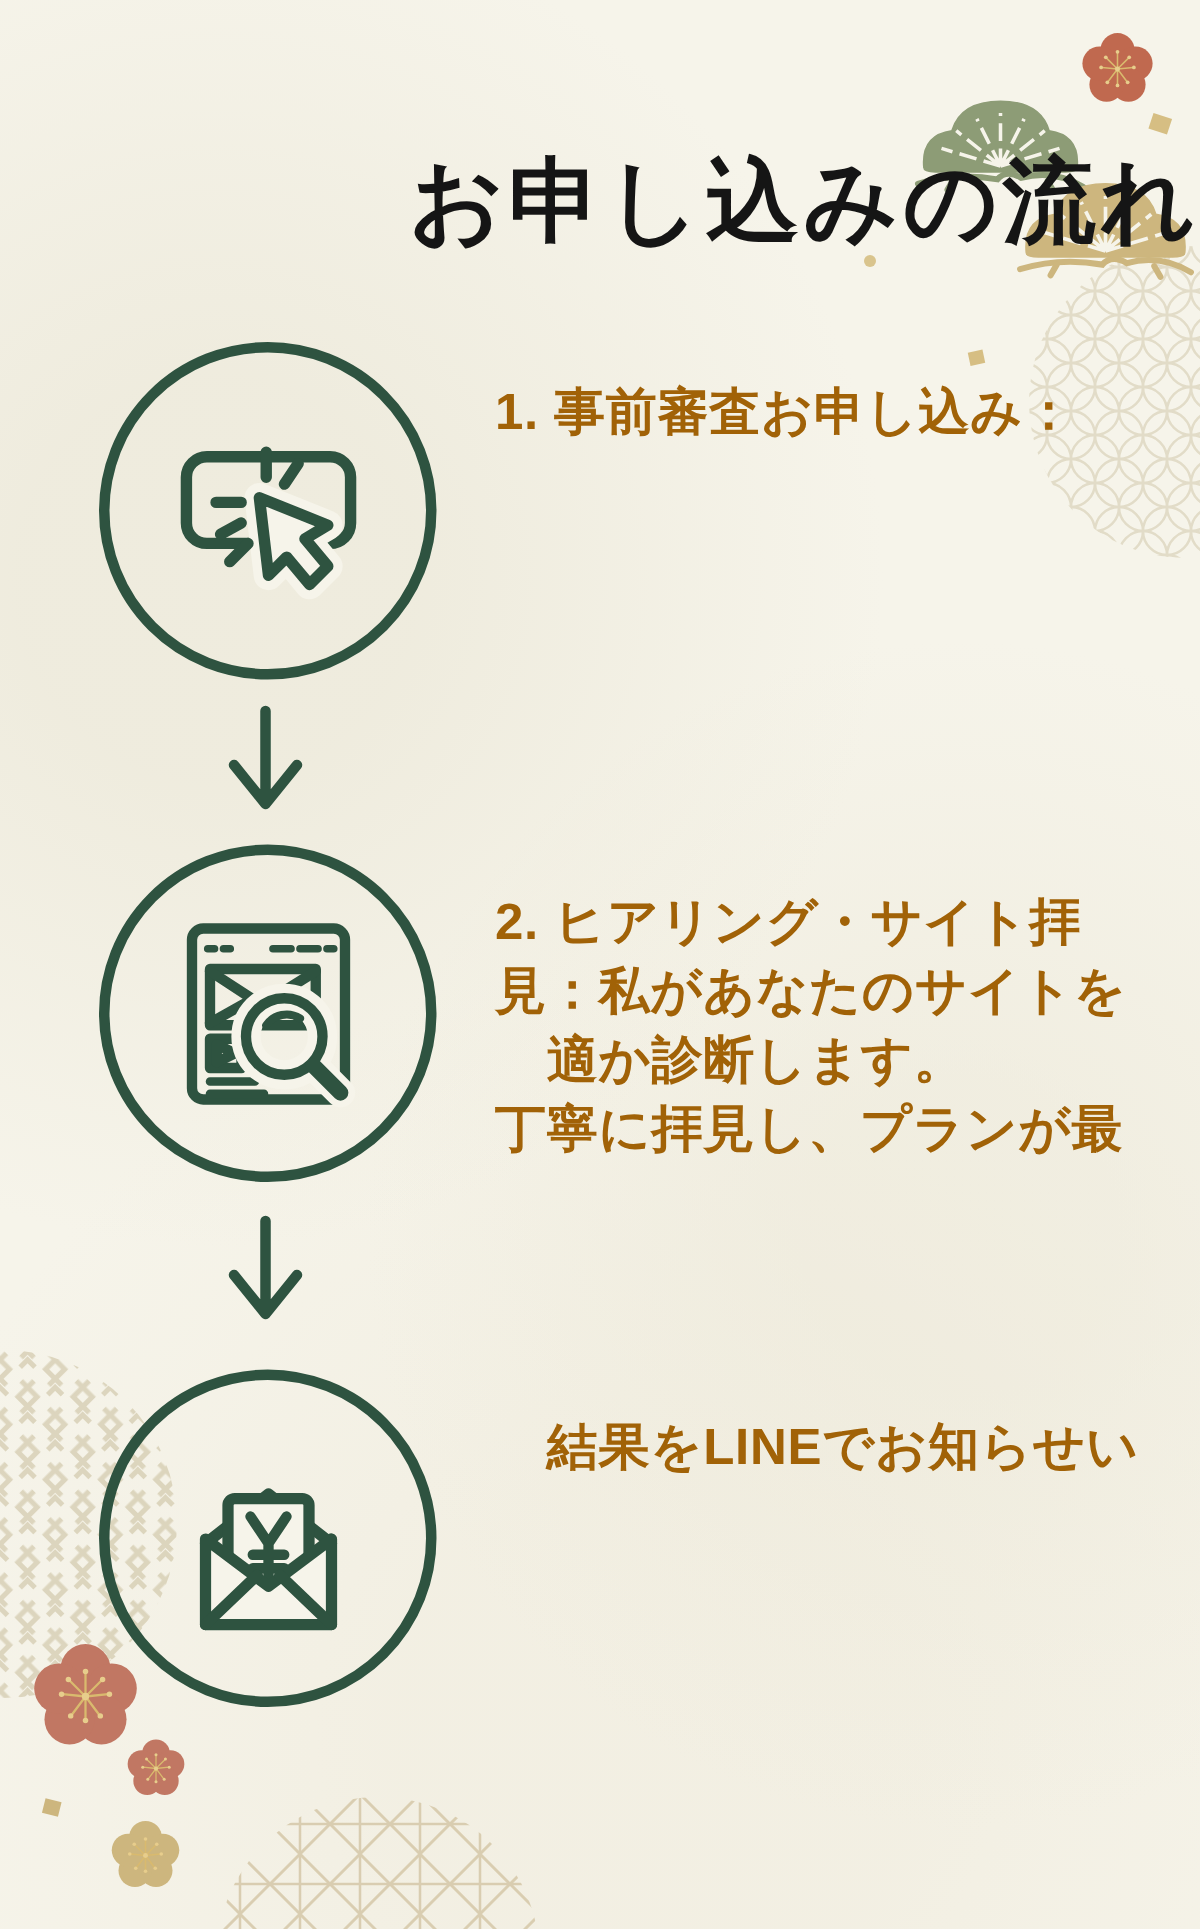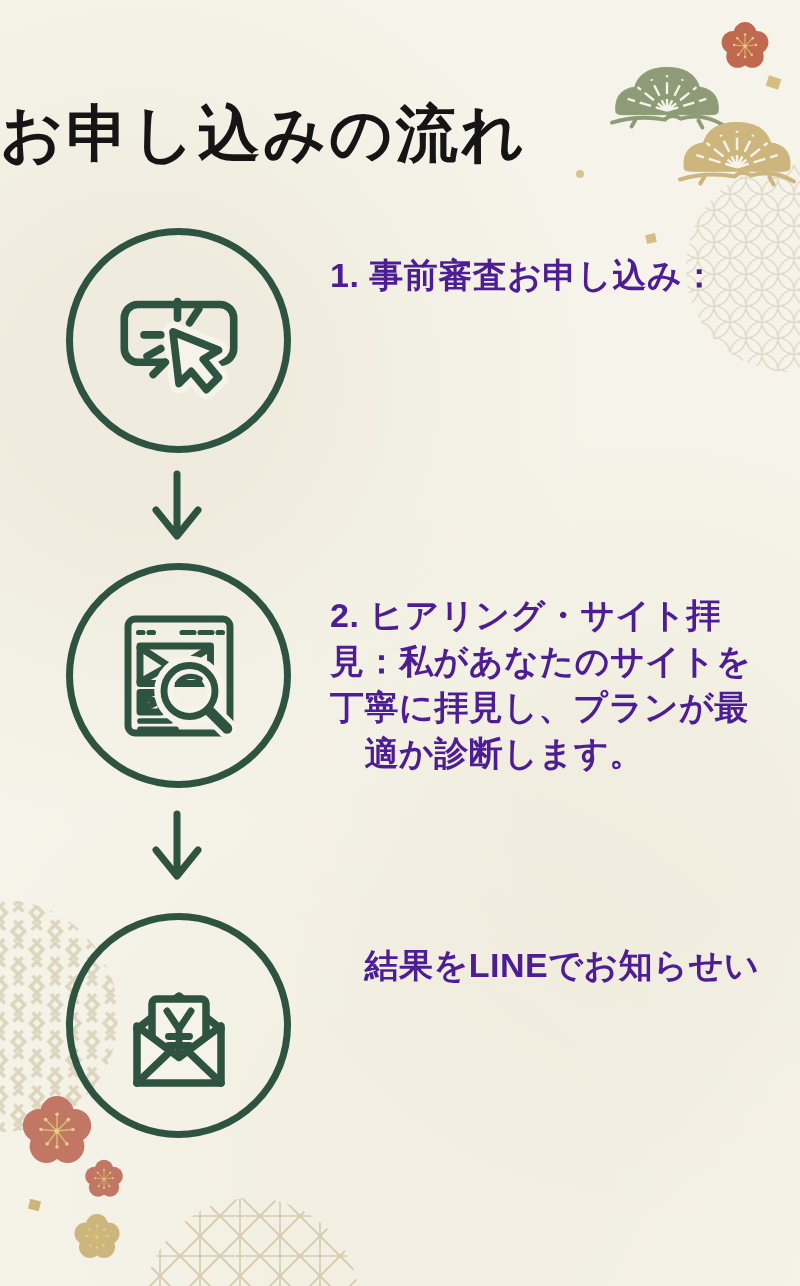--- a/index.html
+++ b/index.html
@@ -7,32 +7,32 @@
     width:800px;height:1286px;position:relative;overflow:hidden;
     background-color:#f6f4ea;
     background-image:
       radial-gradient(circle at 18% 30%, rgba(233,229,212,.55) 0 12%, transparent 40%),
       radial-gradient(circle at 80% 64%, rgba(236,232,216,.5) 0 10%, transparent 38%),
       radial-gradient(circle at 55% 90%, rgba(240,236,222,.6) 0 14%, transparent 42%);
     font-family:"Liberation Sans","DejaVu Sans",sans-serif;
   }
   .abs{position:absolute;}
   .title{
-    left:0;right:0;top:92px;text-align:left;margin:0;
+    left:0;right:0;top:92px;text-align:right;margin:0;
     font-family:"Liberation Serif","DejaVu Serif",serif;
     font-size:62px;font-weight:700;letter-spacing:3px;color:#151515;
   }
   .step-circle{
     width:211px;height:211px;border:7px solid #2e5340;border-radius:50%;
     left:66px;display:flex;align-items:center;justify-content:center;
     box-sizing:content-box;background:transparent;
   }
   .step-text{
     left:330px;width:470px;
-    font-size:34px;font-weight:700;color:#4c1d95;line-height:46px;letter-spacing:.5px;
+    font-size:34px;font-weight:700;color:#a16207;line-height:46px;letter-spacing:.5px;
   }
   .step-text div{white-space:pre;}
   .arrow{left:146px;width:62px;height:80px;}
   .decor{pointer-events:none;}
 </style>
 </head>
 <body>
 
 <svg width="0" height="0" style="position:absolute">
   <defs>
@@ -164,22 +164,22 @@
         <path d="M70,73 L82,85"></path>
       </g>
     <circle cx="57" cy="60" r="17"></circle>
     <path d="M49,55 A11,11 0 0 1 64,52" stroke-width="3.6"></path>
     <path d="M70,73 L82,85" stroke-width="7"></path>
   </svg>
 </div>
 <div class="abs step-text" style="top:592px">
   <div>2. ヒアリング・サイト拝</div>
   <div>見：私があなたのサイトを</div>
+  <div>　適か診断します。</div>
   <div>丁寧に拝見し、プランが最</div>
-  <div>　適か診断します。</div>
 </div>
 
 <svg class="abs arrow" style="top:810px" viewBox="0 0 62 80" fill="none" stroke="#2e5340" stroke-width="7" stroke-linecap="round" stroke-linejoin="round">
   <path d="M31,4 L31,60 M10,40 L31,66 L52,40"></path>
 </svg>
 
 <div class="abs step-circle" style="top:913px">
   <svg width="150" height="150" viewBox="0 0 100 100" fill="none" stroke="#2e5340" stroke-width="5" stroke-linecap="round" stroke-linejoin="round">
     <path d="M22,52 L50,30 L78,52"></path>
     <rect x="32" y="32" width="36" height="42" rx="3" fill="#f6f4ea"></rect>

